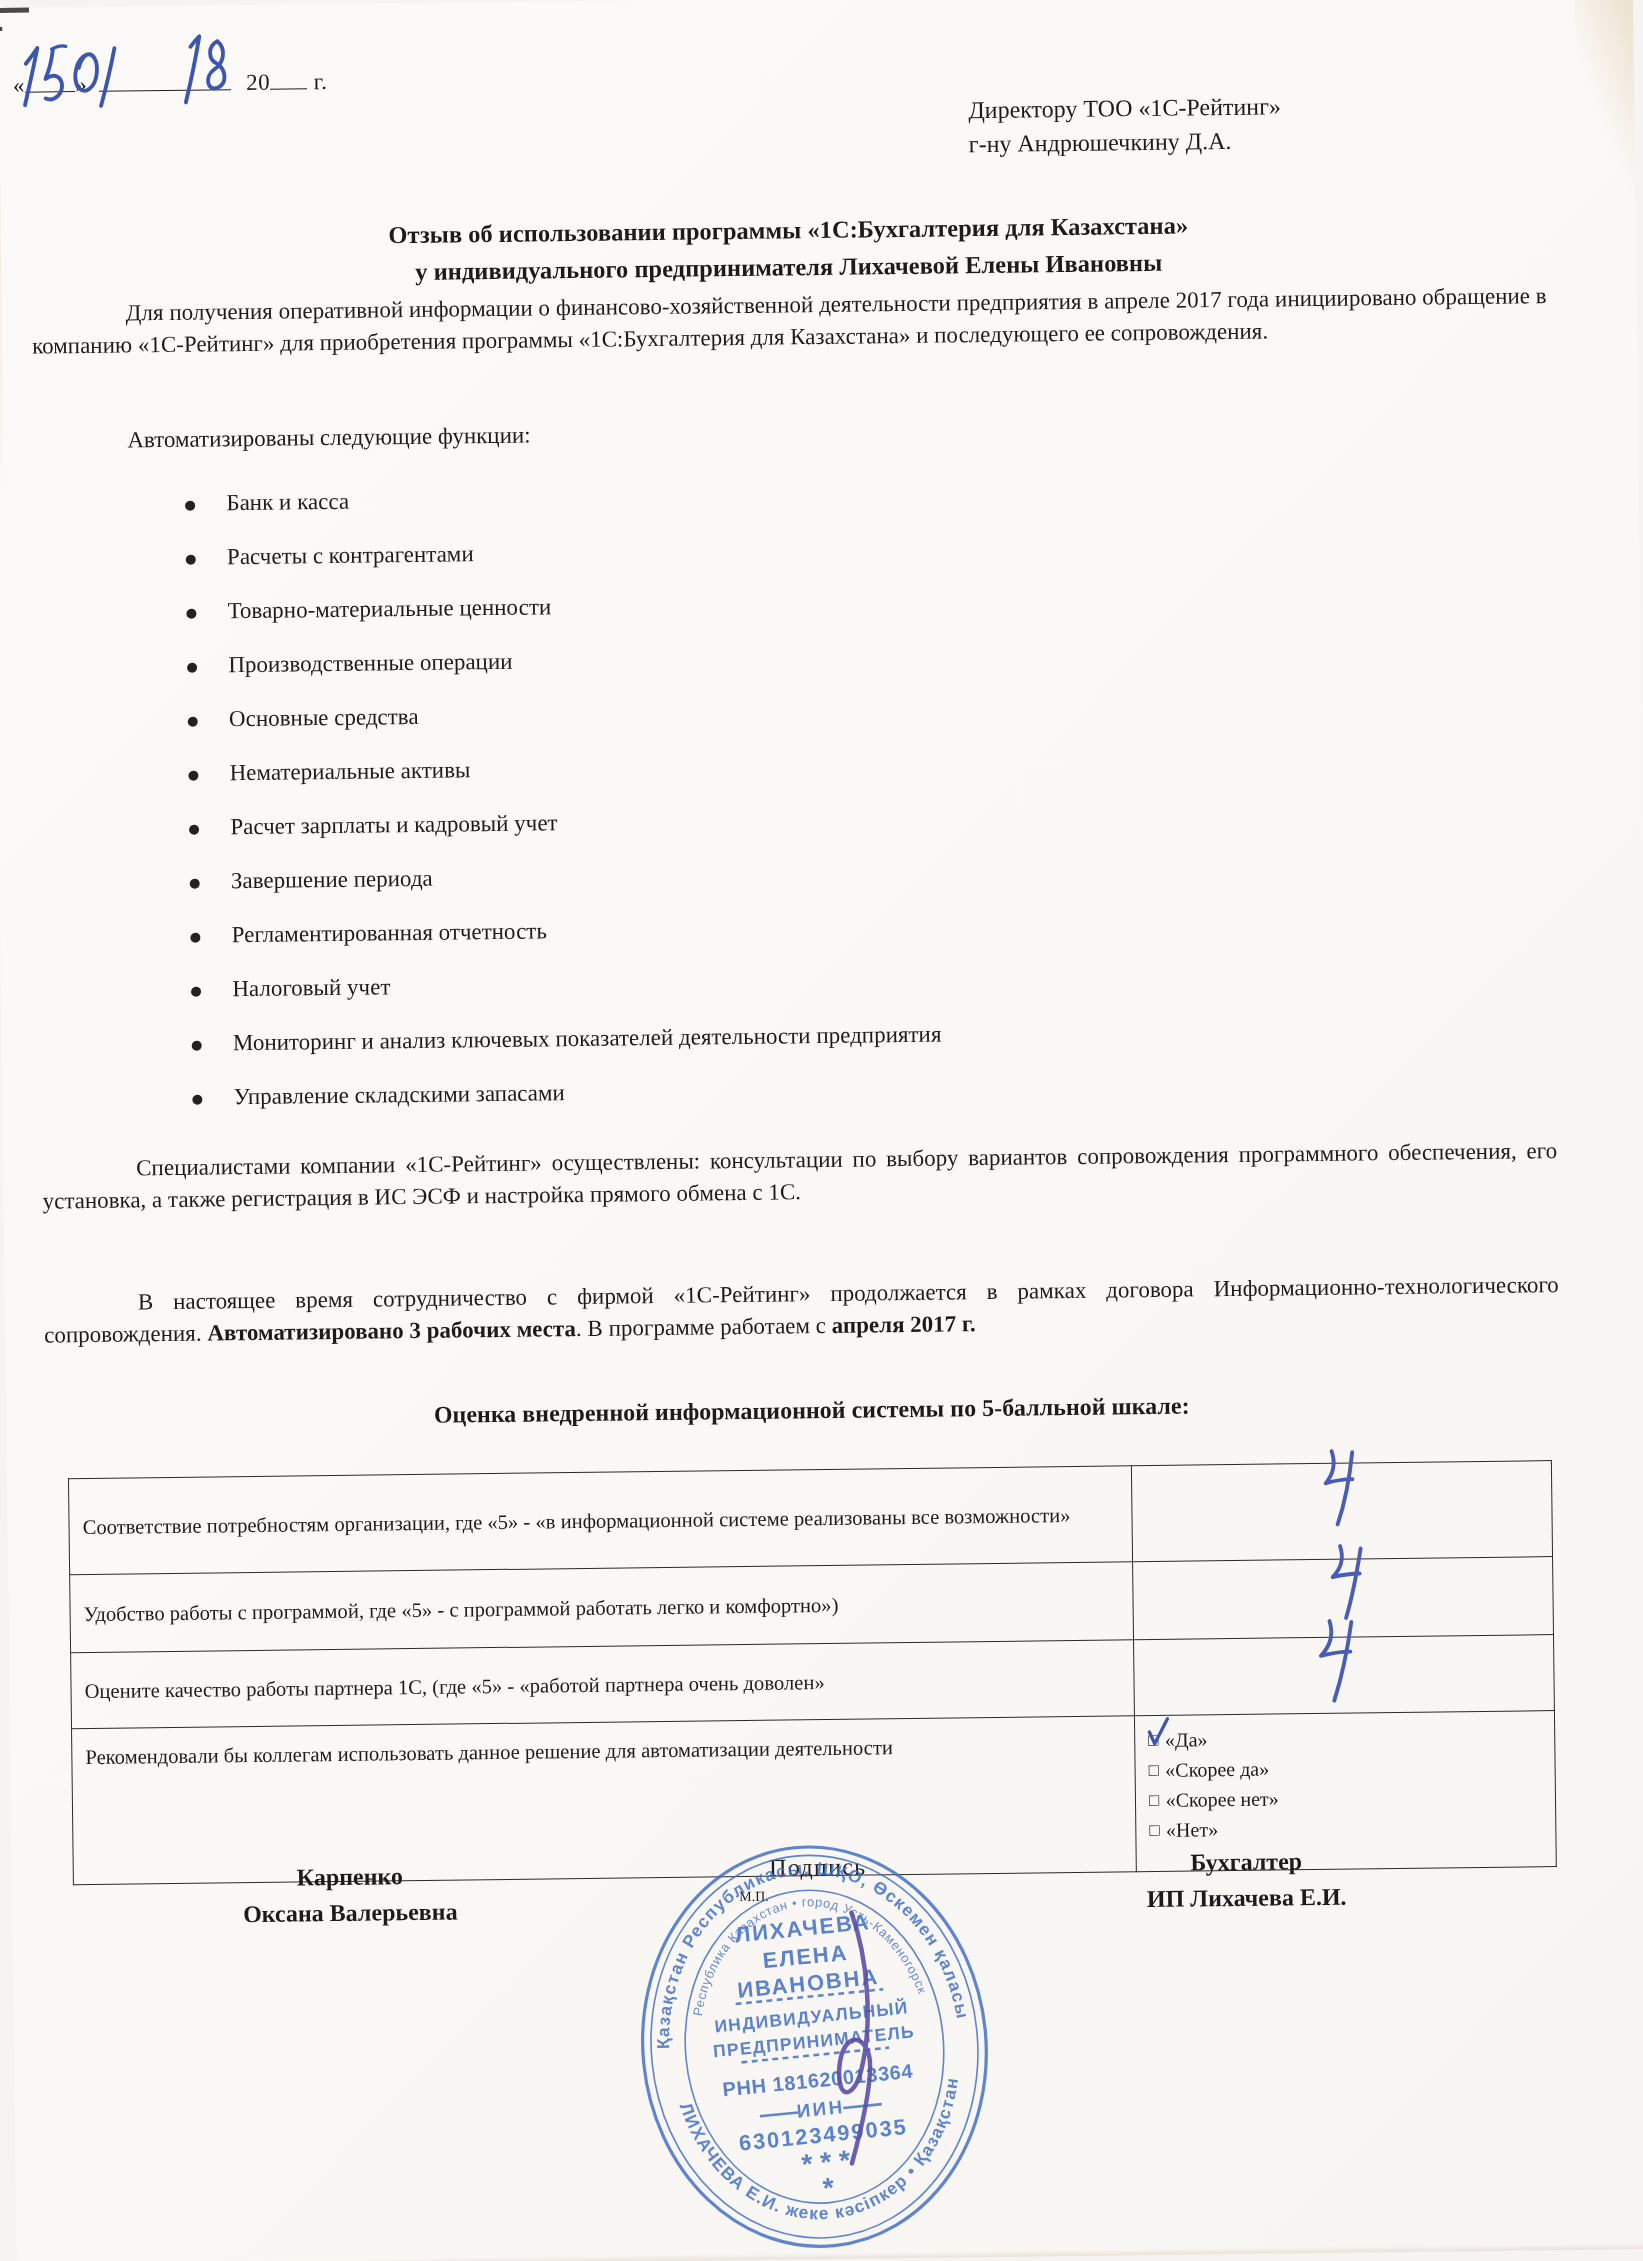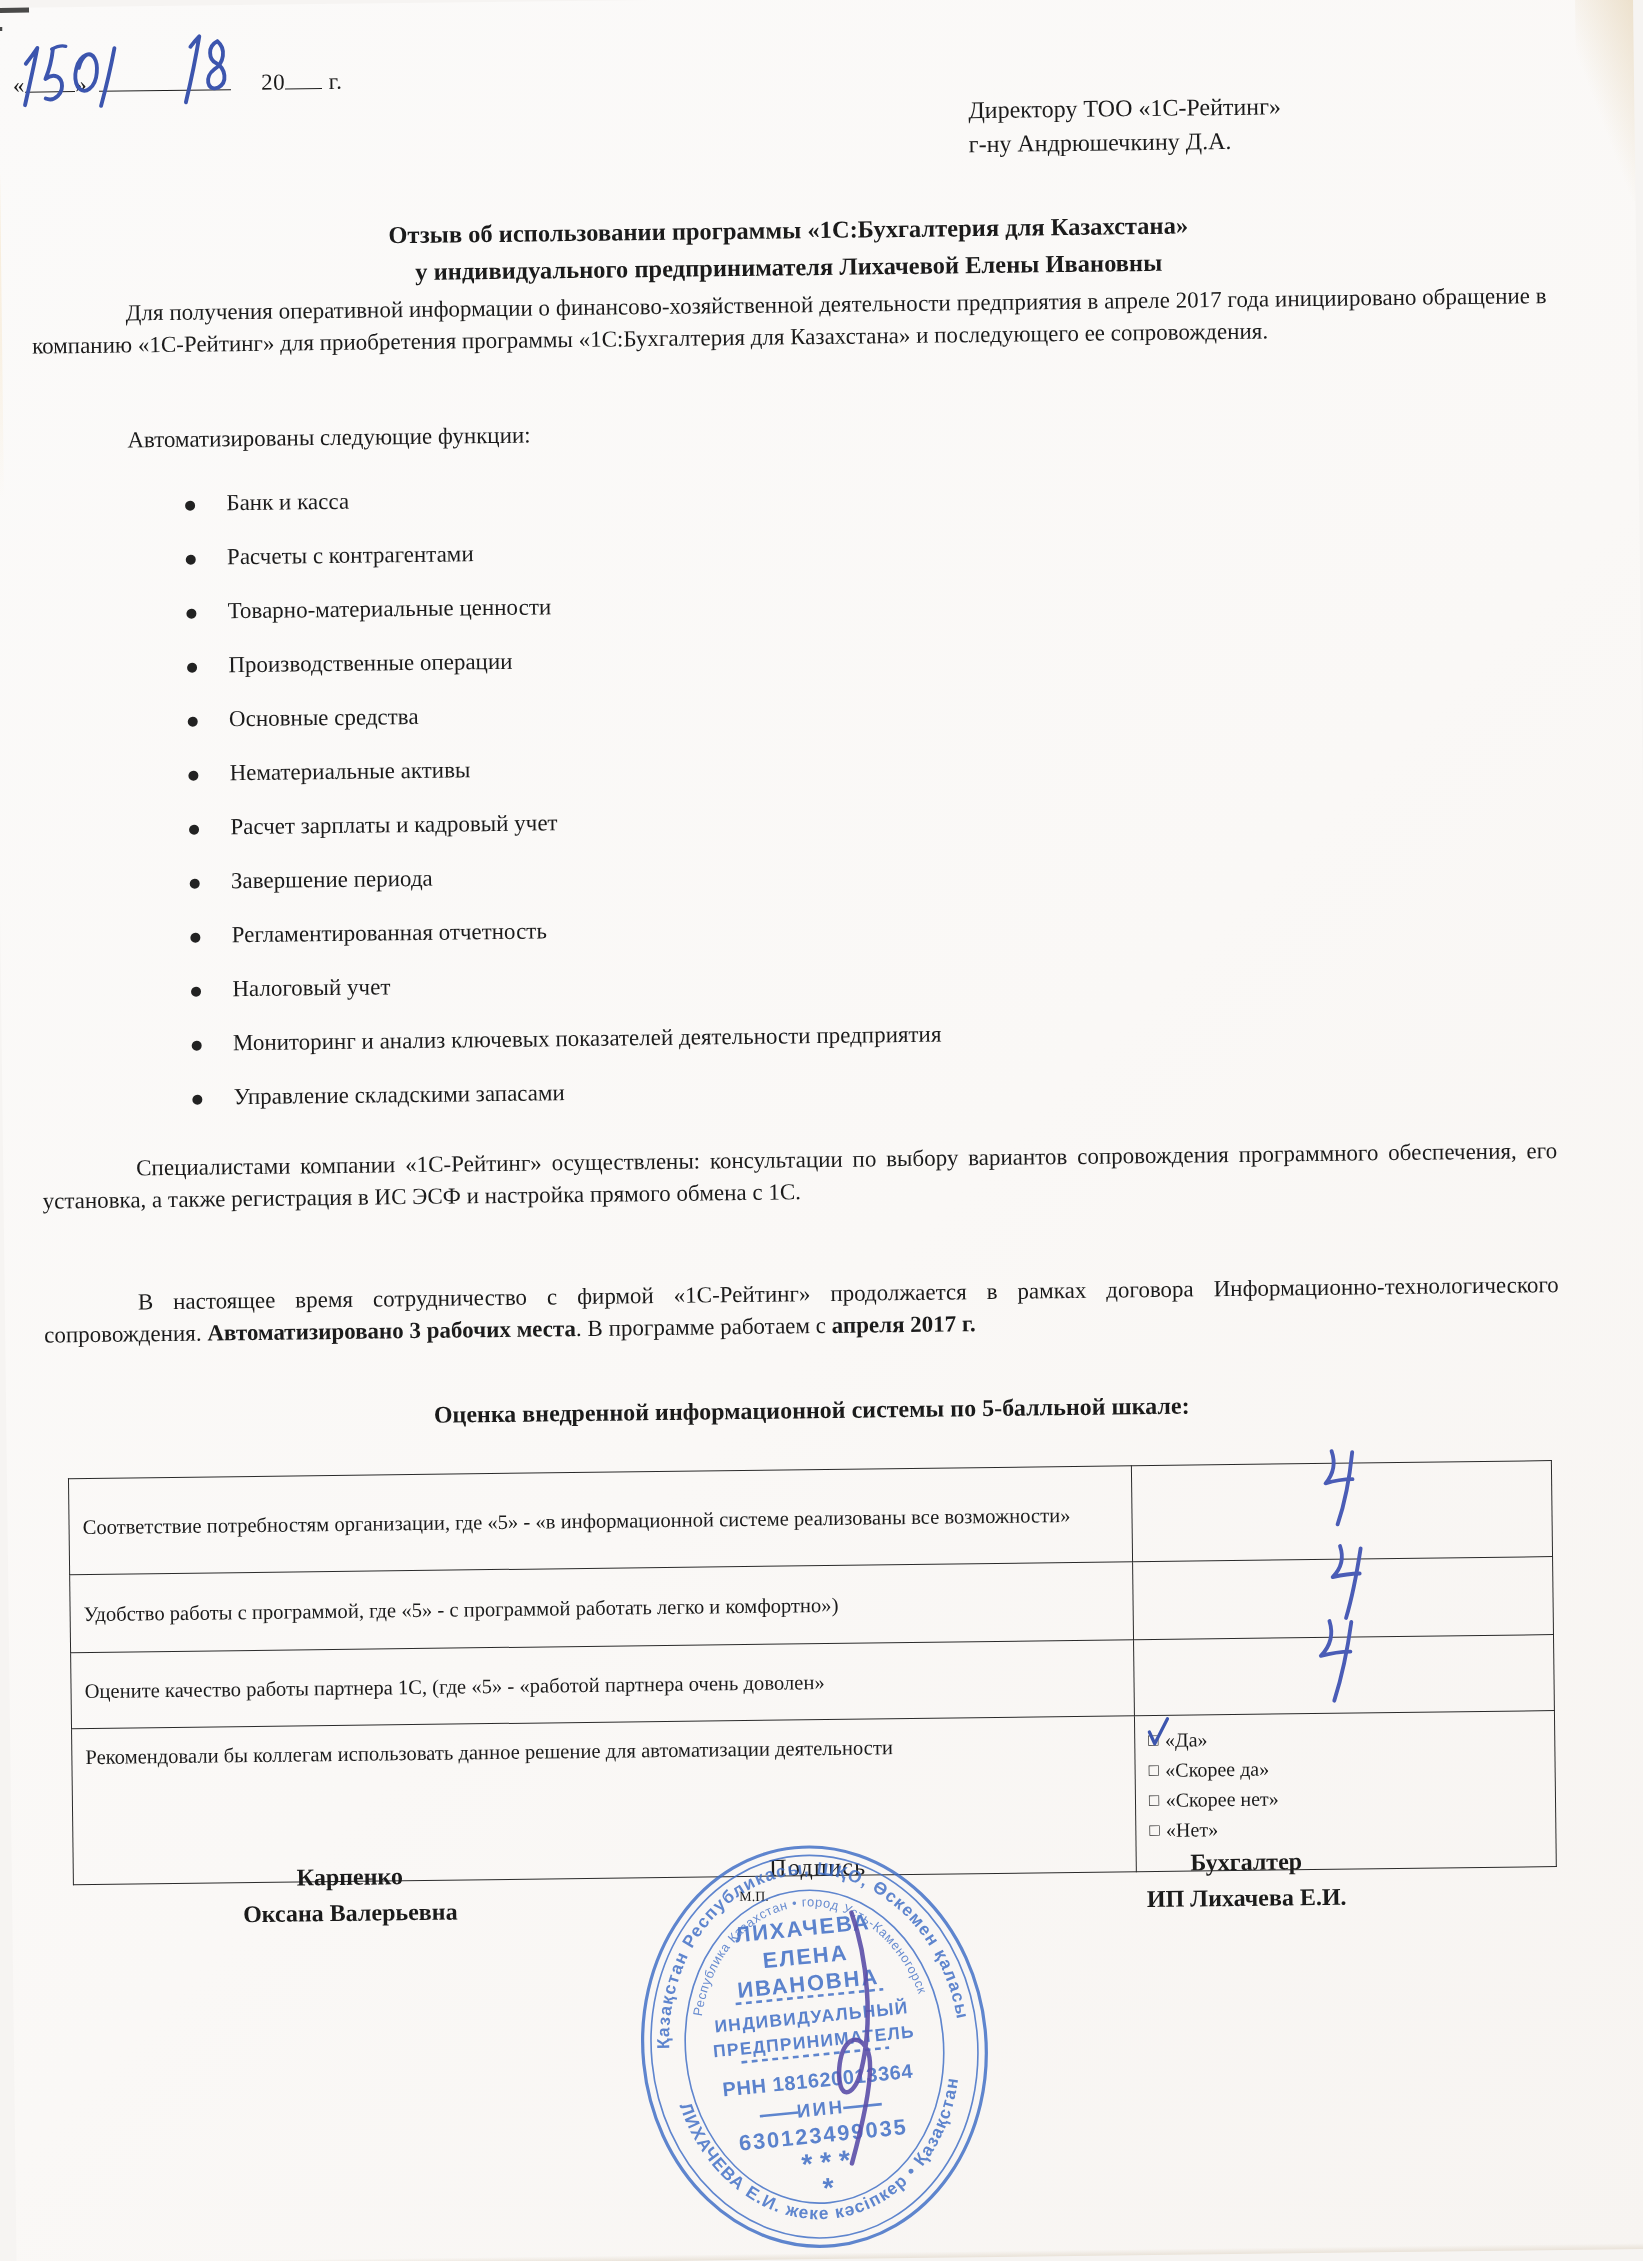--- a/index.html
+++ b/index.html
@@ -63,21 +63,21 @@
 
   <div class="artifact speck-a"></div>
   <div class="artifact speck-b"></div>
   <div class="artifact edge-left"></div>
   <div class="artifact edge-corner-tr"></div>
   <div class="artifact edge-bottom"></div>
 
   <div class="abs dateline">
     <span>«</span><span class="blank" style="width:50px"></span><span>»</span>
     <span class="blank" style="width:132px;margin-left:5.2px"></span>
-    <span style="margin-left:24px">20</span><span class="blank" style="width:37px"></span>
+    <span style="margin-left:9px">20</span><span class="blank" style="width:37px"></span>
     <span>г.</span>
   </div>
 
   <svg class="abs" style="left:27px;top:34px" width="52" height="70" viewBox="0 0 80 108">
     <path class="hand" stroke-width="6" d="M14 34 C22 24 28 16 32 10 C26 40 18 72 12 98"></path>
     <path class="hand" stroke-width="6" d="M56 12 C54 30 50 44 44 58 C54 50 66 52 69 64 C72 80 58 94 44 88"></path>
     <path class="hand" stroke-width="5" d="M54 12 C62 8 70 6 76 8"></path>
   </svg>
   <svg class="abs" style="left:75px;top:36px" width="64" height="70" viewBox="0 0 100 108">
     <path class="hand" stroke-width="6" d="M34 18 C18 24 12 52 20 68 C30 82 48 70 50 46 C52 26 44 14 34 18 C28 22 24 30 22 38"></path>

